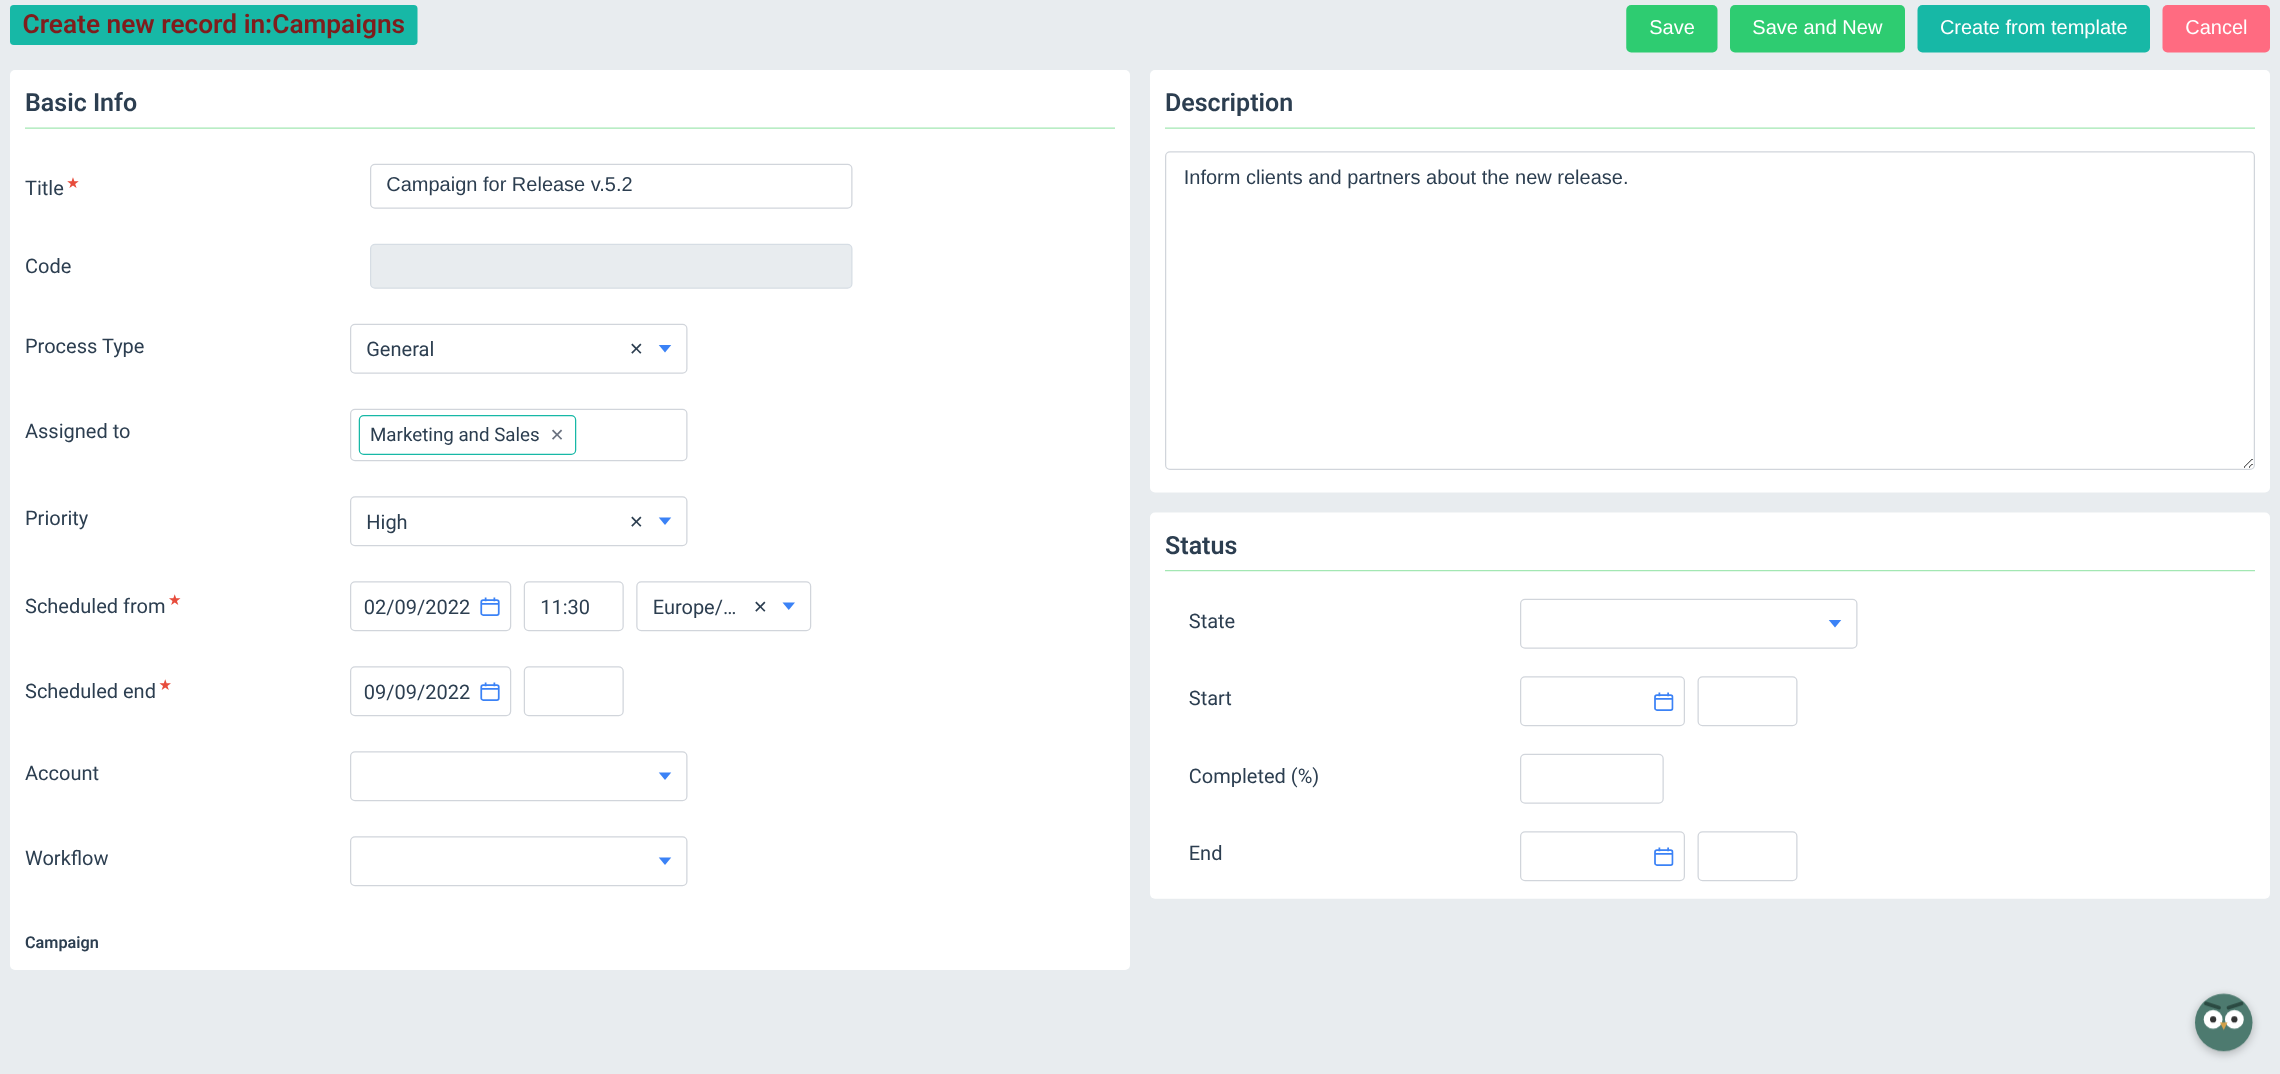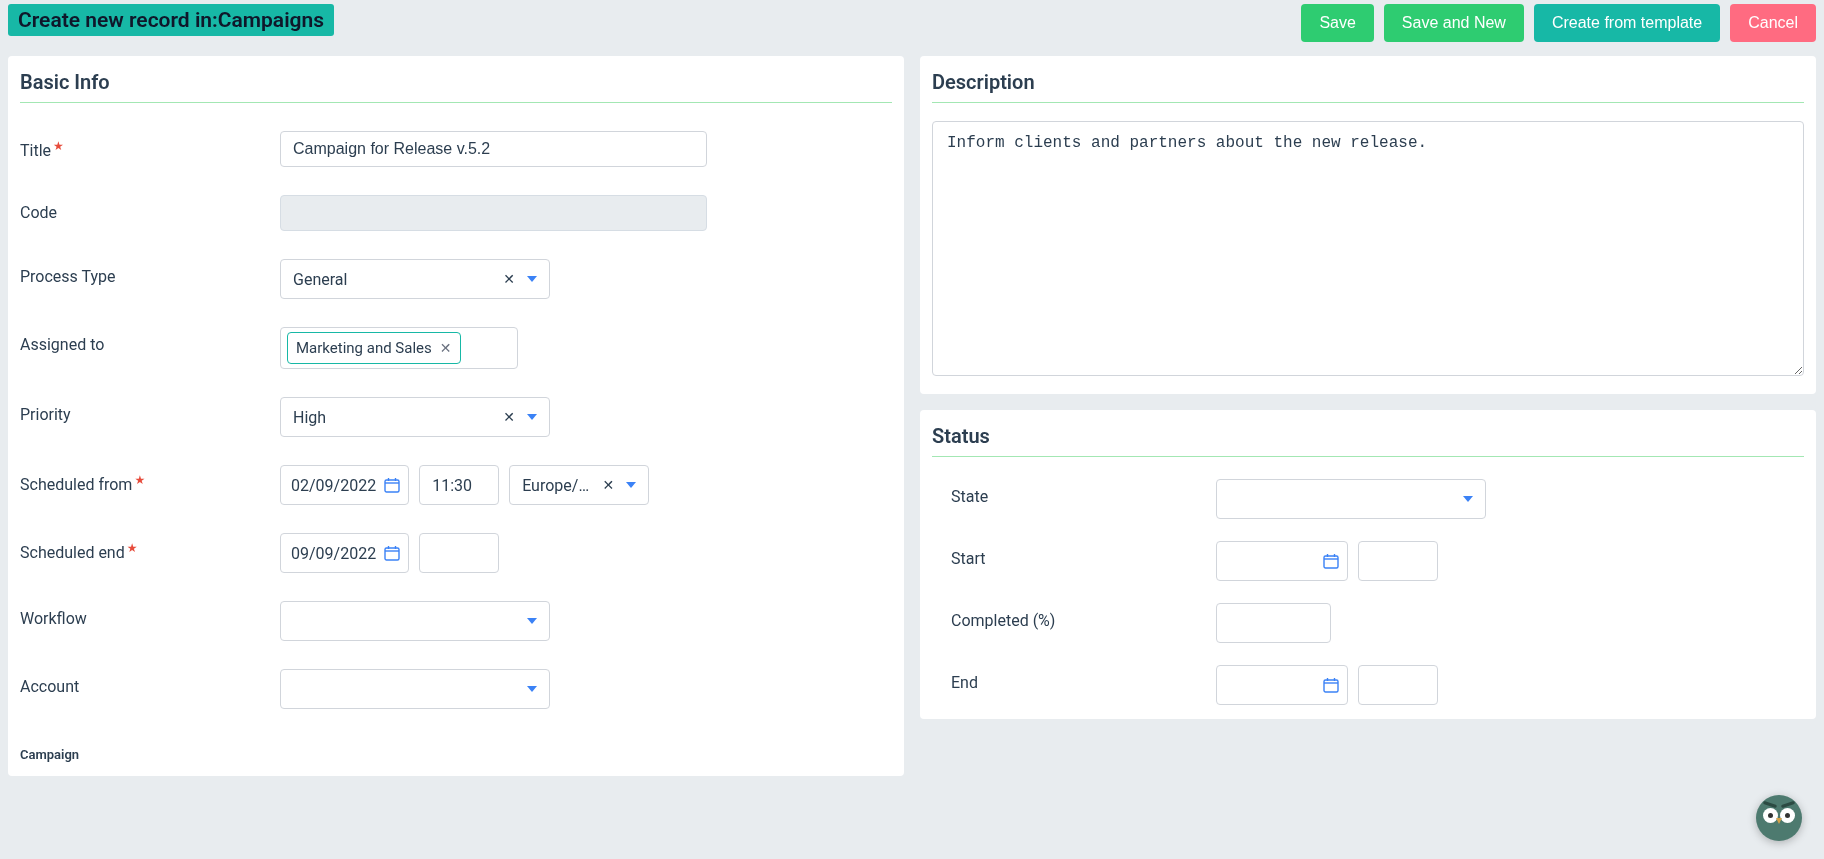--- a/index.html
+++ b/index.html
@@ -10,21 +10,21 @@
       font-size: 15px;
     }
     .header-bar {
       display: flex;
       align-items: flex-start;
       padding: 4px 8px 14px 8px;
       gap: 10px;
     }
     .page-title {
       background: #17b8a6;
-      color: #0f172a;
+      color: #7f1d1d;
       font-size: 21px;
       font-weight: 600;
       padding: 4px 10px;
       border-radius: 3px;
       margin-right: auto;
     }
     .btn {
       border: none;
       border-radius: 4px;
       padding: 10px 18px;
@@ -91,21 +91,21 @@
       flex-wrap: wrap;
     }
     .input-text {
       border: 1px solid #d1d5db;
       border-radius: 4px;
       padding: 8px 12px;
       font-size: 16px;
       color: #2c3e50;
       background: white;
     }
-    .input-text.wide { width: 427px; }
+    .input-text.wide { width: 386px; margin-left: 16px; }
     .input-text.readonly { background: #e8ecef; border-color: #d6dde4; }
     .select-box {
       border: 1px solid #d1d5db;
       border-radius: 4px;
       display: flex;
       align-items: center;
       padding: 0 8px 0 12px;
       height: 40px;
       background: white;
     }
@@ -130,21 +130,21 @@
       border-left: 5px solid transparent;
       border-right: 5px solid transparent;
       border-top: 6px solid #3b82f6;
       margin: 0 4px 0 6px;
       cursor: pointer;
     }
     .chip-input {
       border: 1px solid #d1d5db;
       border-radius: 4px;
       padding: 4px 6px;
-      width: 238px;
+      width: 270px;
       min-height: 40px;
       display: flex;
       align-items: center;
       background: white;
     }
     .chip {
       border: 1px solid #17b8a6;
       border-radius: 4px;
       padding: 6px 8px;
       display: inline-flex;
@@ -194,21 +194,21 @@
       background: white;
     }
     .tz-box .tv { flex:1; white-space:nowrap; overflow:hidden; text-overflow:ellipsis; font-size:16px;}
     .textarea {
       border: 1px solid #d1d5db;
       border-radius: 4px;
       width: 100%;
       min-height: 255px;
       padding: 12px 14px;
       font-size: 16px;
-      font-family: Liberation Mono, monospace;
+      font-family: Liberation Sans, sans-serif;
       color: #2c3e50;
       resize: both;
     }
     .desc-wrap { margin-top: 18px; }
     .num-input {
       border: 1px solid #d1d5db;
       border-radius: 4px;
       height: 40px;
       width: 115px;
       padding: 0 10px;
@@ -344,31 +344,31 @@
                 </svg>
             </span>
           </div>
           <div class="time-input">
             <span></span>
           </div>
         </div>
       </div>
 
       <div class="form-row">
-        <div class="form-label">Workflow</div>
+        <div class="form-label">Account</div>
         <div class="form-control-area">
           <div class="select-box w270">
             <span class="select-value"></span>
             <span class="chevron"></span>
           </div>
         </div>
       </div>
 
       <div class="form-row">
-        <div class="form-label">Account</div>
+        <div class="form-label">Workflow</div>
         <div class="form-control-area">
           <div class="select-box w270">
             <span class="select-value"></span>
             <span class="chevron"></span>
           </div>
         </div>
       </div>
 
       <div class="subsection-title" style="margin-top:28px;">Campaign</div>
     </div>

